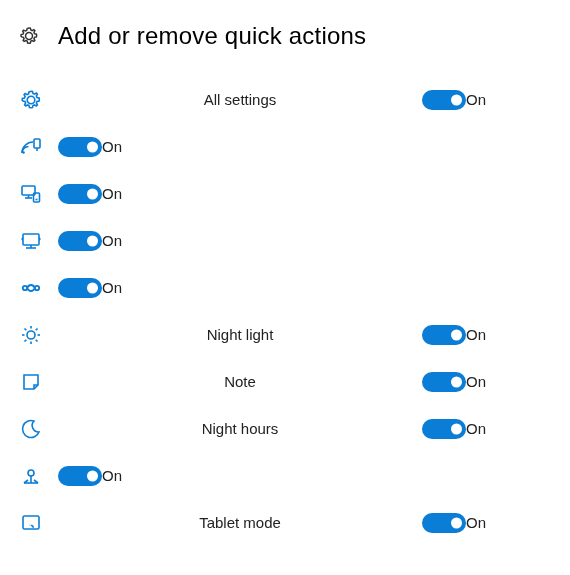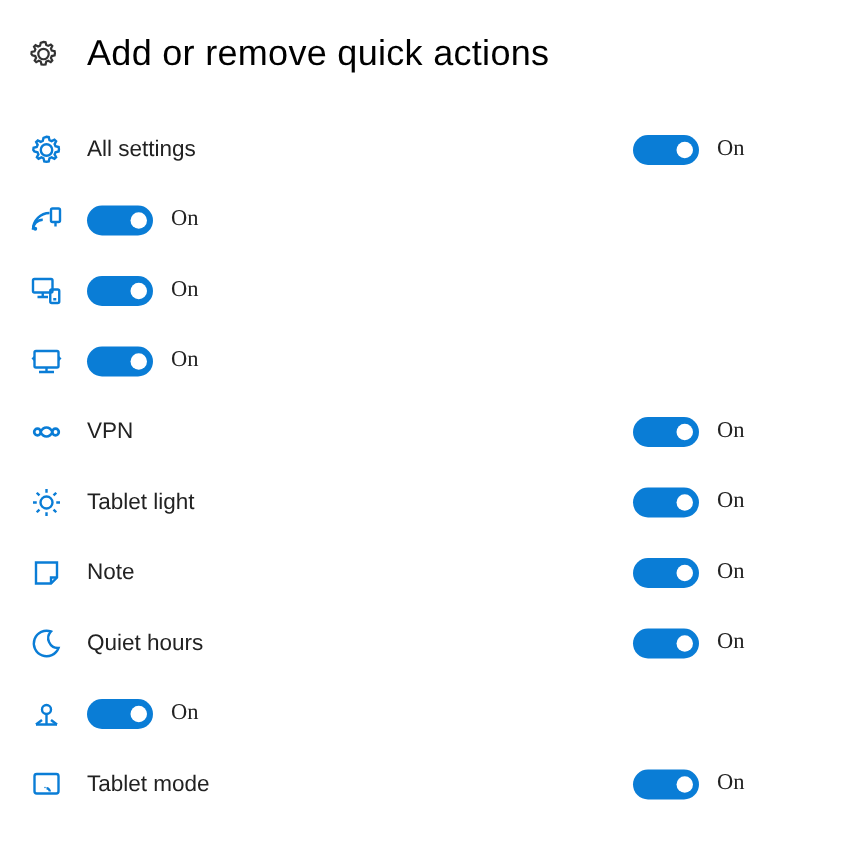--- a/index.html
+++ b/index.html
@@ -22,42 +22,41 @@
     font-size: 24px;
     font-weight: 400;
     margin: 4px;
     letter-spacing: 0.2px;
   }
   .list { display: flex; flex-direction: column; }
   .row {
     display: flex;
     align-items: center;
     height: 47px;
+    text-align: center;
   }
   .row .icon-slot {
     width: 26px;
     height: 26px;
     flex-shrink: 0;
     margin-right: 14px;
     display: flex;
     align-items: center;
     justify-content: center;
   }
   .row .label {
     font-size: 15px;
     color: #222;
     flex: 1;
   }
   .toggle-col {
     display: flex;
     align-items: center;
-    gap: 12px;
     width: 130px;
     justify-content: flex-start;
-    font-family: Liberation Serif, serif;
   }
   .toggle {
     width: 44px;
     height: 20px;
     border-radius: 10px;
     background: #0a7dd6;
     position: relative;
     cursor: pointer;
     flex-shrink: 0;
   }
@@ -217,36 +216,35 @@
       <span class="toggle-state">On</span>
     </div>
   </div>
 
   <div class="row">
     <span class="icon-slot">
         <svg width="24" height="24" viewBox="0 0 24 24">
           <use href="#vpn-icon"></use>
         </svg>
       </span>
-    <span class="label">VPN</span>
     <div class="toggle-col">
       <div class="toggle">
           <div class="knob"></div>
         </div>
       <span class="toggle-state">On</span>
     </div>
   </div>
 
   <div class="row">
     <span class="icon-slot">
         <svg width="24" height="24" viewBox="0 0 24 24">
           <use href="#night-light-icon"></use>
         </svg>
       </span>
-    <span class="label">Tablet light</span>
+    <span class="label">Night light</span>
     <div class="toggle-col">
       <div class="toggle">
           <div class="knob"></div>
         </div>
       <span class="toggle-state">On</span>
     </div>
   </div>
 
   <div class="row">
     <span class="icon-slot">
@@ -262,21 +260,21 @@
       <span class="toggle-state">On</span>
     </div>
   </div>
 
   <div class="row">
     <span class="icon-slot">
         <svg width="24" height="24" viewBox="0 0 24 24">
           <use href="#quiet-hours-icon"></use>
         </svg>
       </span>
-    <span class="label">Quiet hours</span>
+    <span class="label">Night hours</span>
     <div class="toggle-col">
       <div class="toggle">
           <div class="knob"></div>
         </div>
       <span class="toggle-state">On</span>
     </div>
   </div>
 
   <div class="row">
     <span class="icon-slot">

